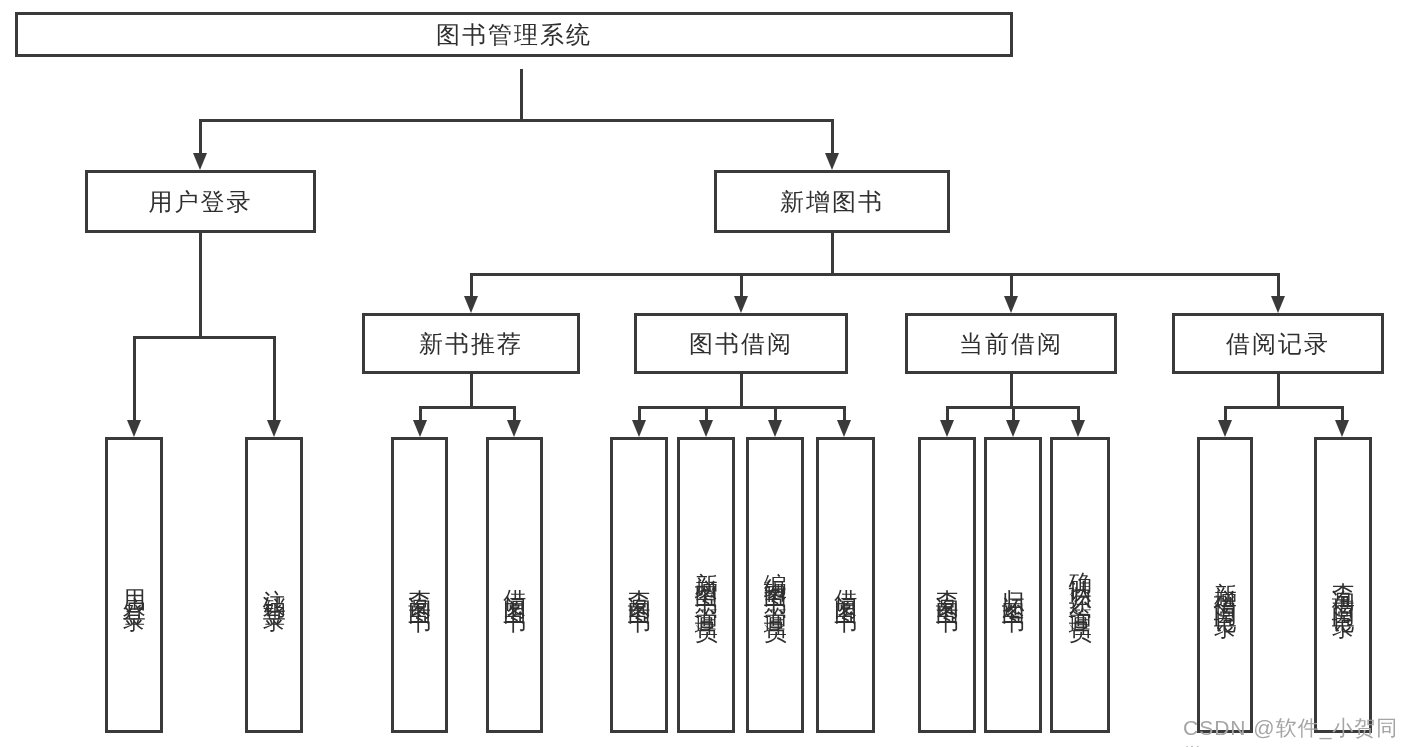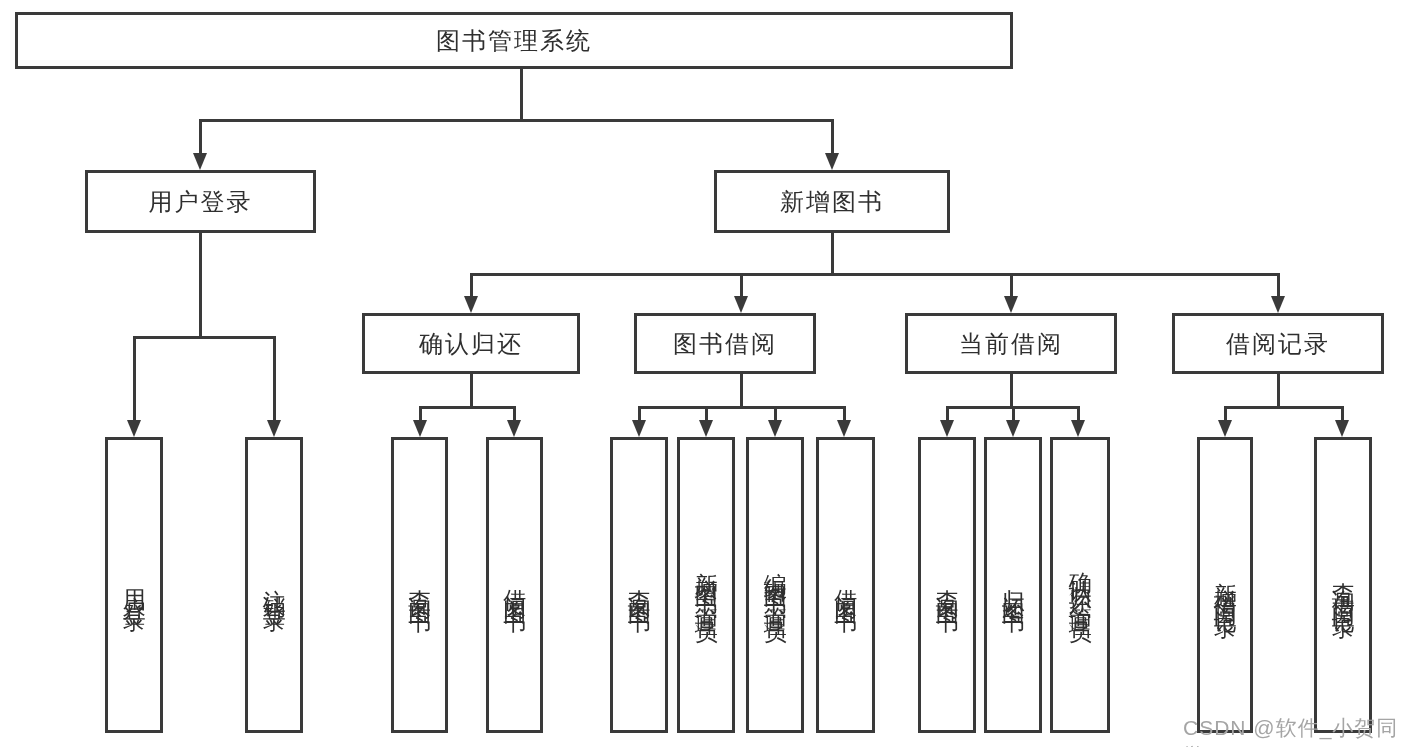--- a/index.html
+++ b/index.html
@@ -36,21 +36,21 @@
   .watermark{
     position:absolute;left:1183px;top:714px;
     font-size:21px;letter-spacing:1px;color:var(--watermark);
   }
 </style>
 </head>
 <body>
 
 <div class="canvas">
 
-  <div class="box" style="left:15px;top:12px;width:998px;height:57px">图书管理系统</div>
+  <div class="box" style="left:15px;top:12px;width:998px;height:45px">图书管理系统</div>
 
   <div class="vl" style="left:520px;top:69px;height:53px"></div>
   <div class="hl" style="left:199px;top:119px;width:634px"></div>
   <div class="vl" style="left:199px;top:119px;height:37px"></div>
   <div class="vl" style="left:831px;top:119px;height:37px"></div>
   <div class="arr" style="left:193px;top:153px"></div>
   <div class="arr" style="left:825px;top:153px"></div>
 
   <div class="box" style="left:85px;top:170px;width:231px;height:63px">用户登录</div>
   <div class="box" style="left:714px;top:170px;width:236px;height:63px">新增图书</div>
@@ -66,22 +66,22 @@
   <div class="hl" style="left:470px;top:273px;width:809px"></div>
   <div class="vl" style="left:470px;top:273px;height:27px"></div>
   <div class="vl" style="left:740px;top:273px;height:27px"></div>
   <div class="vl" style="left:1010px;top:273px;height:27px"></div>
   <div class="vl" style="left:1277px;top:273px;height:27px"></div>
   <div class="arr" style="left:464px;top:296px"></div>
   <div class="arr" style="left:734px;top:296px"></div>
   <div class="arr" style="left:1004px;top:296px"></div>
   <div class="arr" style="left:1271px;top:296px"></div>
 
-  <div class="box" style="left:362px;top:313px;width:218px;height:61px">确认归还</div>
-  <div class="box" style="left:634px;top:313px;width:182px;height:61px">图书借阅</div>
+  <div class="box" style="left:362px;top:313px;width:218px;height:61px">新书推荐</div>
+  <div class="box" style="left:634px;top:313px;width:214px;height:61px">图书借阅</div>
   <div class="box" style="left:905px;top:313px;width:212px;height:61px">当前借阅</div>
   <div class="box" style="left:1172px;top:313px;width:212px;height:61px">借阅记录</div>
 
   <div class="vl" style="left:470px;top:372px;height:37px"></div>
   <div class="hl" style="left:419px;top:406px;width:97px"></div>
   <div class="vl" style="left:419px;top:406px;height:18px"></div>
   <div class="vl" style="left:513px;top:406px;height:18px"></div>
   <div class="arr" style="left:413px;top:420px"></div>
   <div class="arr" style="left:507px;top:420px"></div>
 

